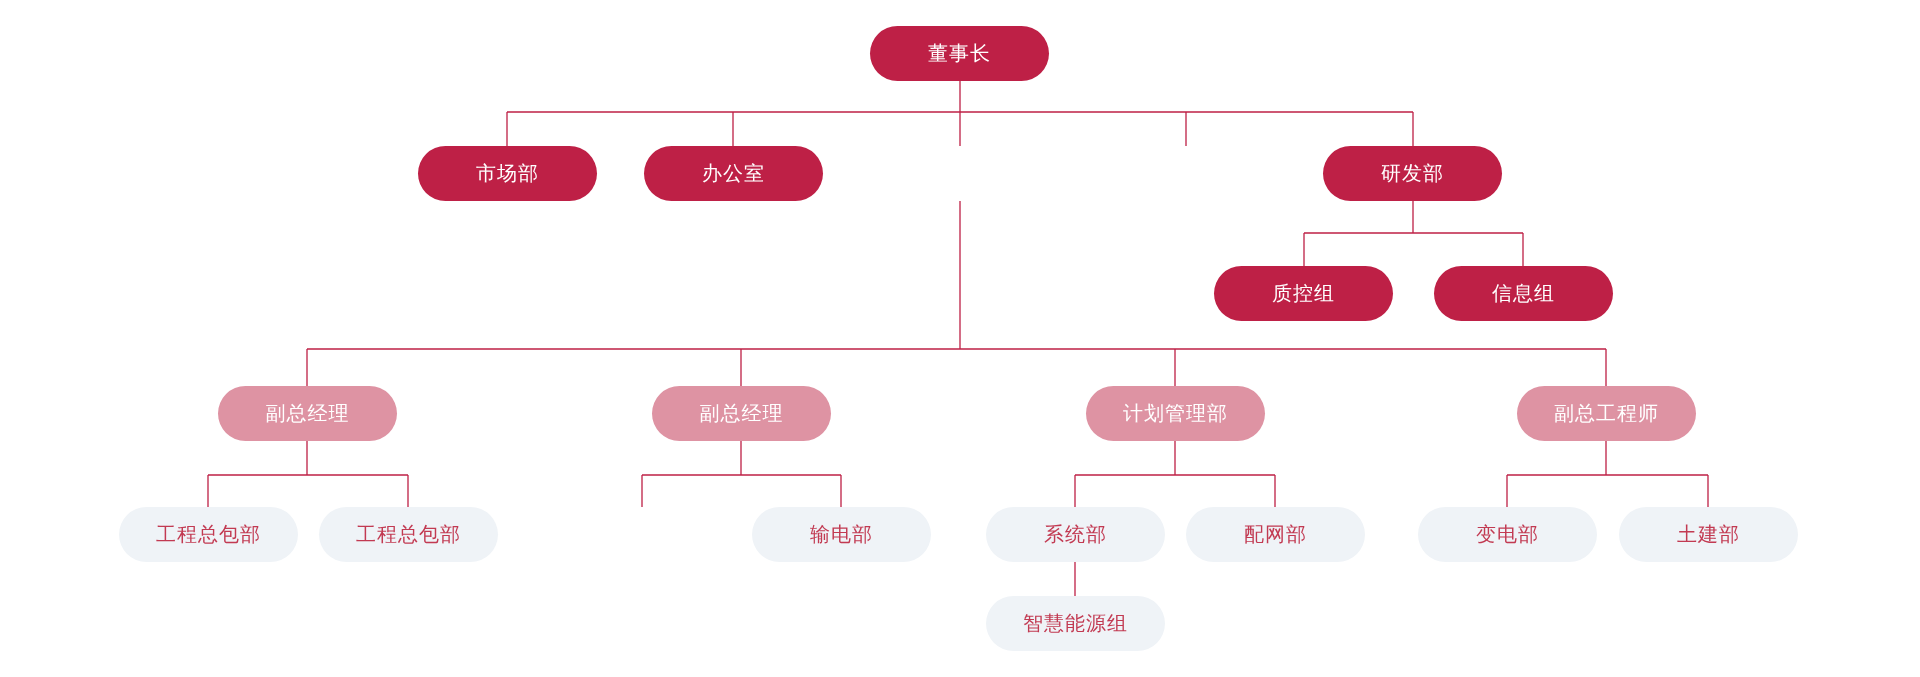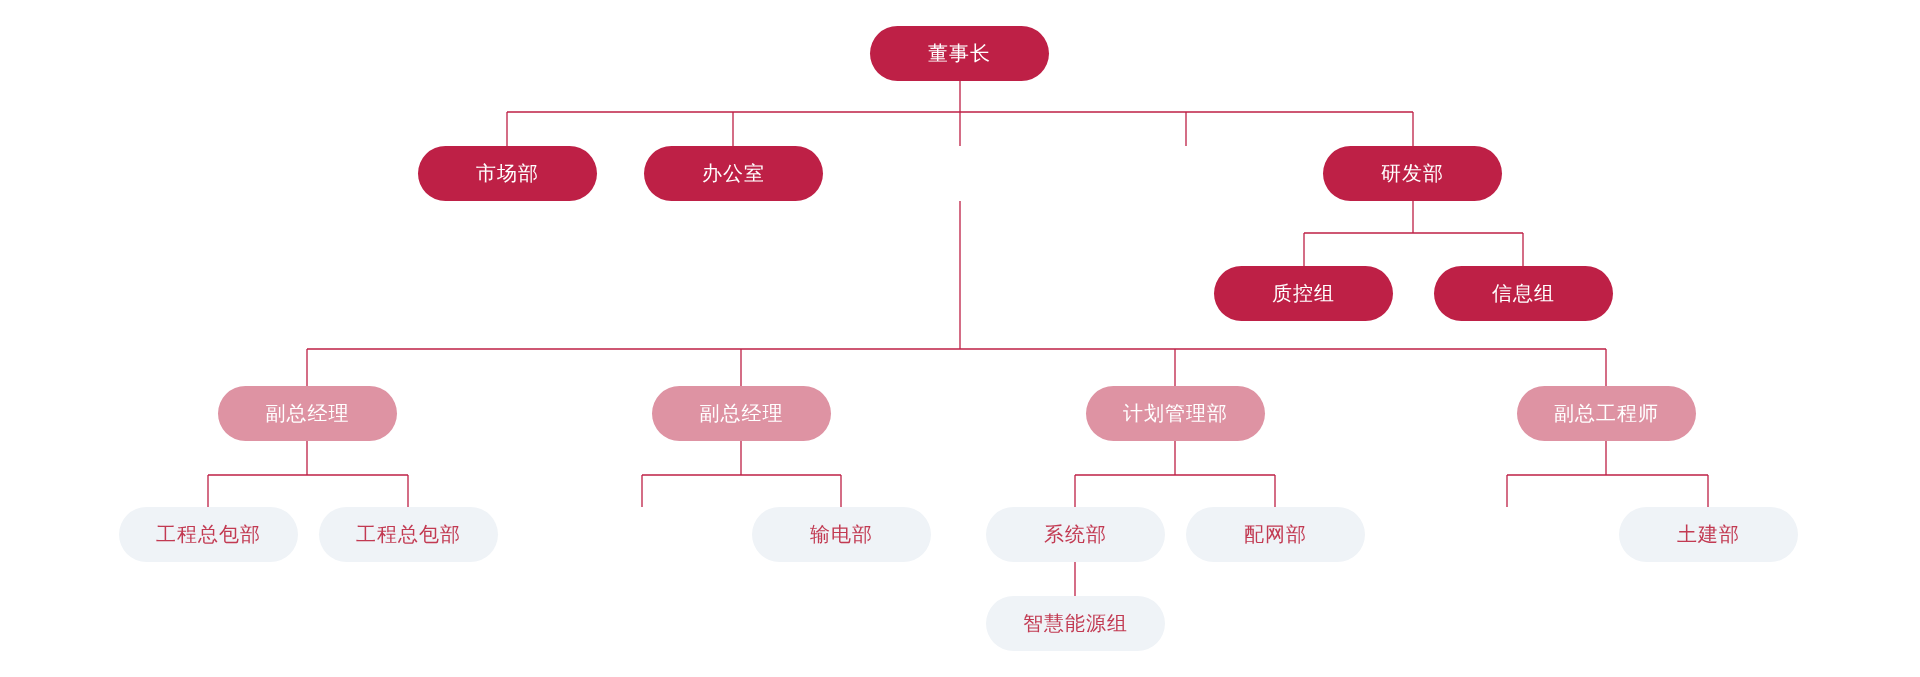--- a/index.html
+++ b/index.html
@@ -97,20 +97,23 @@
   </div>
   <div class="node light" style="left:752px;top:507px">
     <span class="node-label">输电部</span>
   </div>
   <div class="node light" style="left:986px;top:507px">
     <span class="node-label">系统部</span>
   </div>
   <div class="node light" style="left:1186px;top:507px">
     <span class="node-label">配网部</span>
   </div>
+  <div class="node light" style="left:1418px;top:507px">
+    <span class="node-label">变电部</span>
+  </div>
   <div class="node light" style="left:1619px;top:507px">
     <span class="node-label">土建部</span>
   </div>
 
   <div class="node light" style="left:986px;top:596px">
     <span class="node-label">智慧能源组</span>
   </div>
 
 </div>
 

